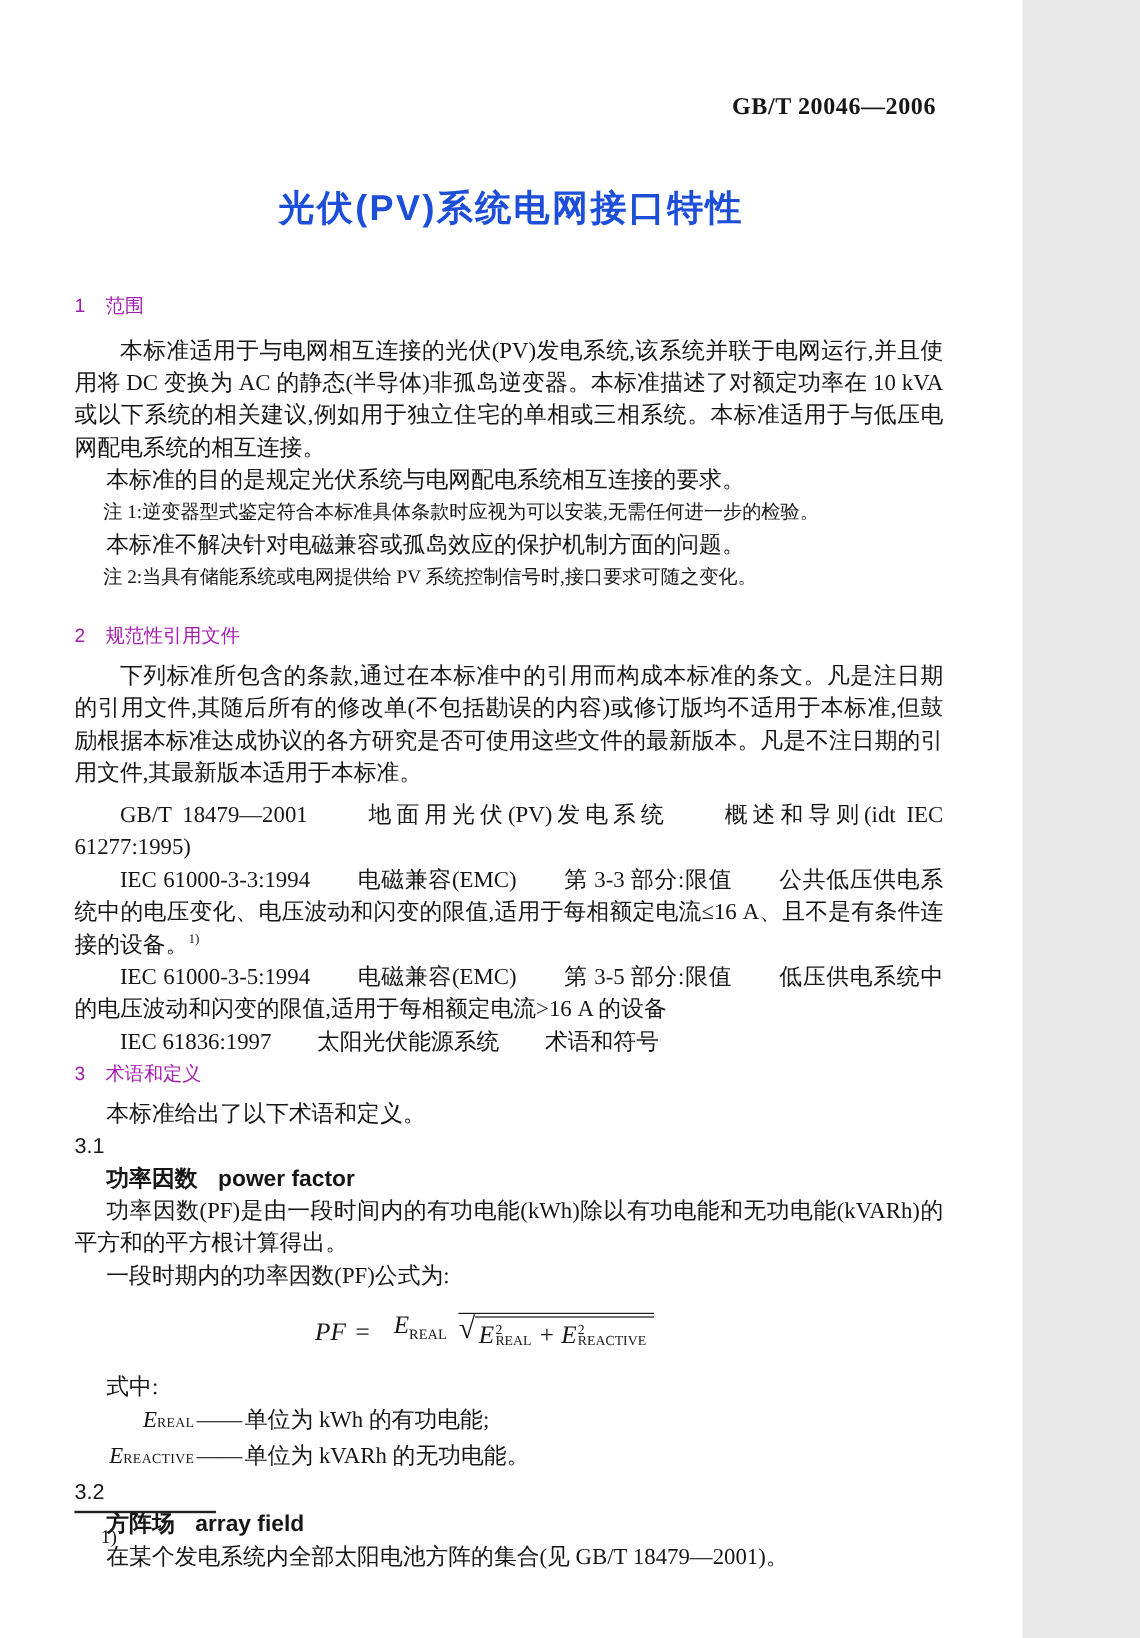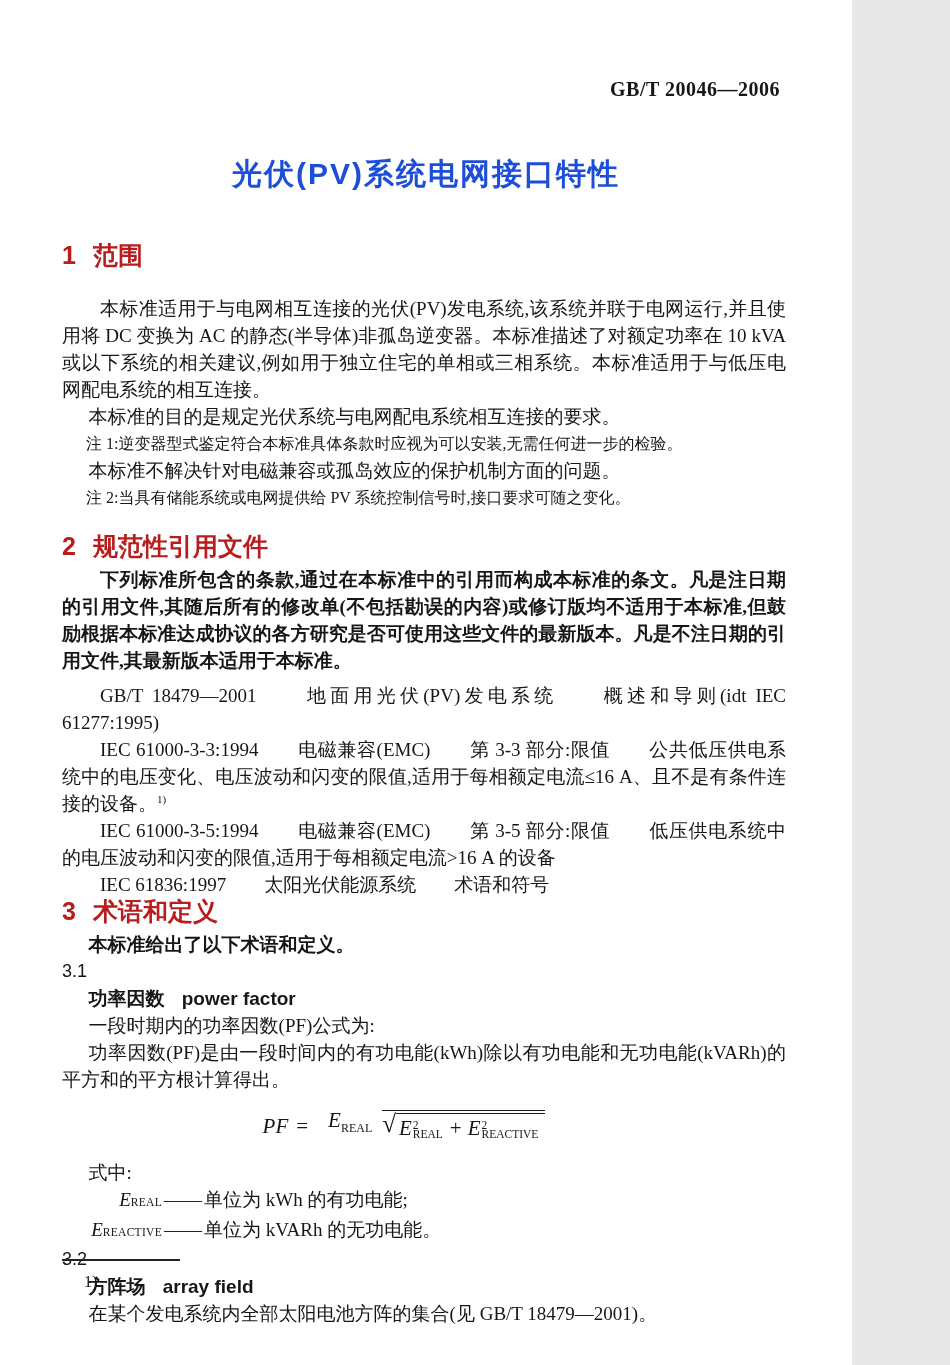--- a/index.html
+++ b/index.html
@@ -24,33 +24,33 @@
     text-align:center;
     font-family:"Liberation Sans","DejaVu Sans",sans-serif;
     font-weight:bold; font-size:30px; letter-spacing:2px;
     color:#1d4ed8;
   }
   .main {
     position:absolute; top:240px; left:62px; right:66px;
   }
   .sec-head {
     font-family:"Liberation Sans","DejaVu Sans",sans-serif;
-    font-weight:bold; font-size:25px; line-height:27px; color:#b91c1c;
+    font-weight:normal; font-size:16px; line-height:27px; color:#a21caf;
   }
   .sec-head .sec-num { display:inline-block; margin-right:17px; }
   .h-s1 { margin-top:2px; }
   .h-s2 { margin-top:22px; }
   .h-s3 { }
   .para {
     text-align:justify;
     text-indent:2em;
   }
   .indent-sm { text-indent:1.4em; }
-  .mt14 { margin-top:26px; }
-  .mt6  { margin-top:6px;font-weight:bold; }
+  .mt14 { margin-top:10px; }
+  .mt6  { margin-top:6px; }
   .mt8  { margin-top:8px; }
   .note {
     font-size:16px; line-height:27px;
     text-indent:1.5em; text-align:justify;
   }
   .ref { text-align:justify; text-indent:2em; }
   .ref sup { font-size:11px; line-height:0; }
   .term-num {
     font-family:"Liberation Sans","DejaVu Sans",sans-serif;
     font-size:18px; line-height:27px;
@@ -139,22 +139,22 @@
     <p class="ref mt8"><span>GB/T 18479—2001　　地面用光伏(PV)发电系统　　概述和导则(idt IEC 61277:1995)</span><sup></sup></p>
     <p class="ref"><span>IEC 61000-3-3:1994　　电磁兼容(EMC)　　第 3-3 部分:限值　　公共低压供电系统中的电压变化、电压波动和闪变的限值,适用于每相额定电流≤16 A、且不是有条件连接的设备。</span><sup>1)</sup></p>
     <p class="ref"><span>IEC 61000-3-5:1994　　电磁兼容(EMC)　　第 3-5 部分:限值　　低压供电系统中的电压波动和闪变的限值,适用于每相额定电流&gt;16 A 的设备</span><sup></sup></p>
     <p class="ref"><span>IEC 61836:1997　　太阳光伏能源系统　　术语和符号</span><sup></sup></p>
 
     <h2 class="sec-head h-s3"><span class="sec-num">3</span><span>术语和定义</span></h2>
     <p class="para indent-sm mt6">本标准给出了以下术语和定义。</p>
 
     <p class="term-num">3.1</p>
     <p class="term-head"><span>功率因数</span><span class="term-en">power factor</span></p>
+    <p class="para indent-sm">功率因数(PF)是由一段时间内的有功电能(kWh)除以有功电能和无功电能(kVARh)的平方和的平方根计算得出。</p>
     <p class="para indent-sm">一段时期内的功率因数(PF)公式为:</p>
-    <p class="para indent-sm">功率因数(PF)是由一段时间内的有功电能(kWh)除以有功电能和无功电能(kVARh)的平方和的平方根计算得出。</p>
 
     <div class="formula-row">
       <i class="f-var">PF</i>
       <span class="f-eq">=</span>
       <span class="frac">
         <span class="num"><i class="f-var">E</i><sub>REAL</sub></span>
         <span class="den">
           <span class="radical">√</span>
           <span class="radicand">
             <i class="f-var">E</i>

